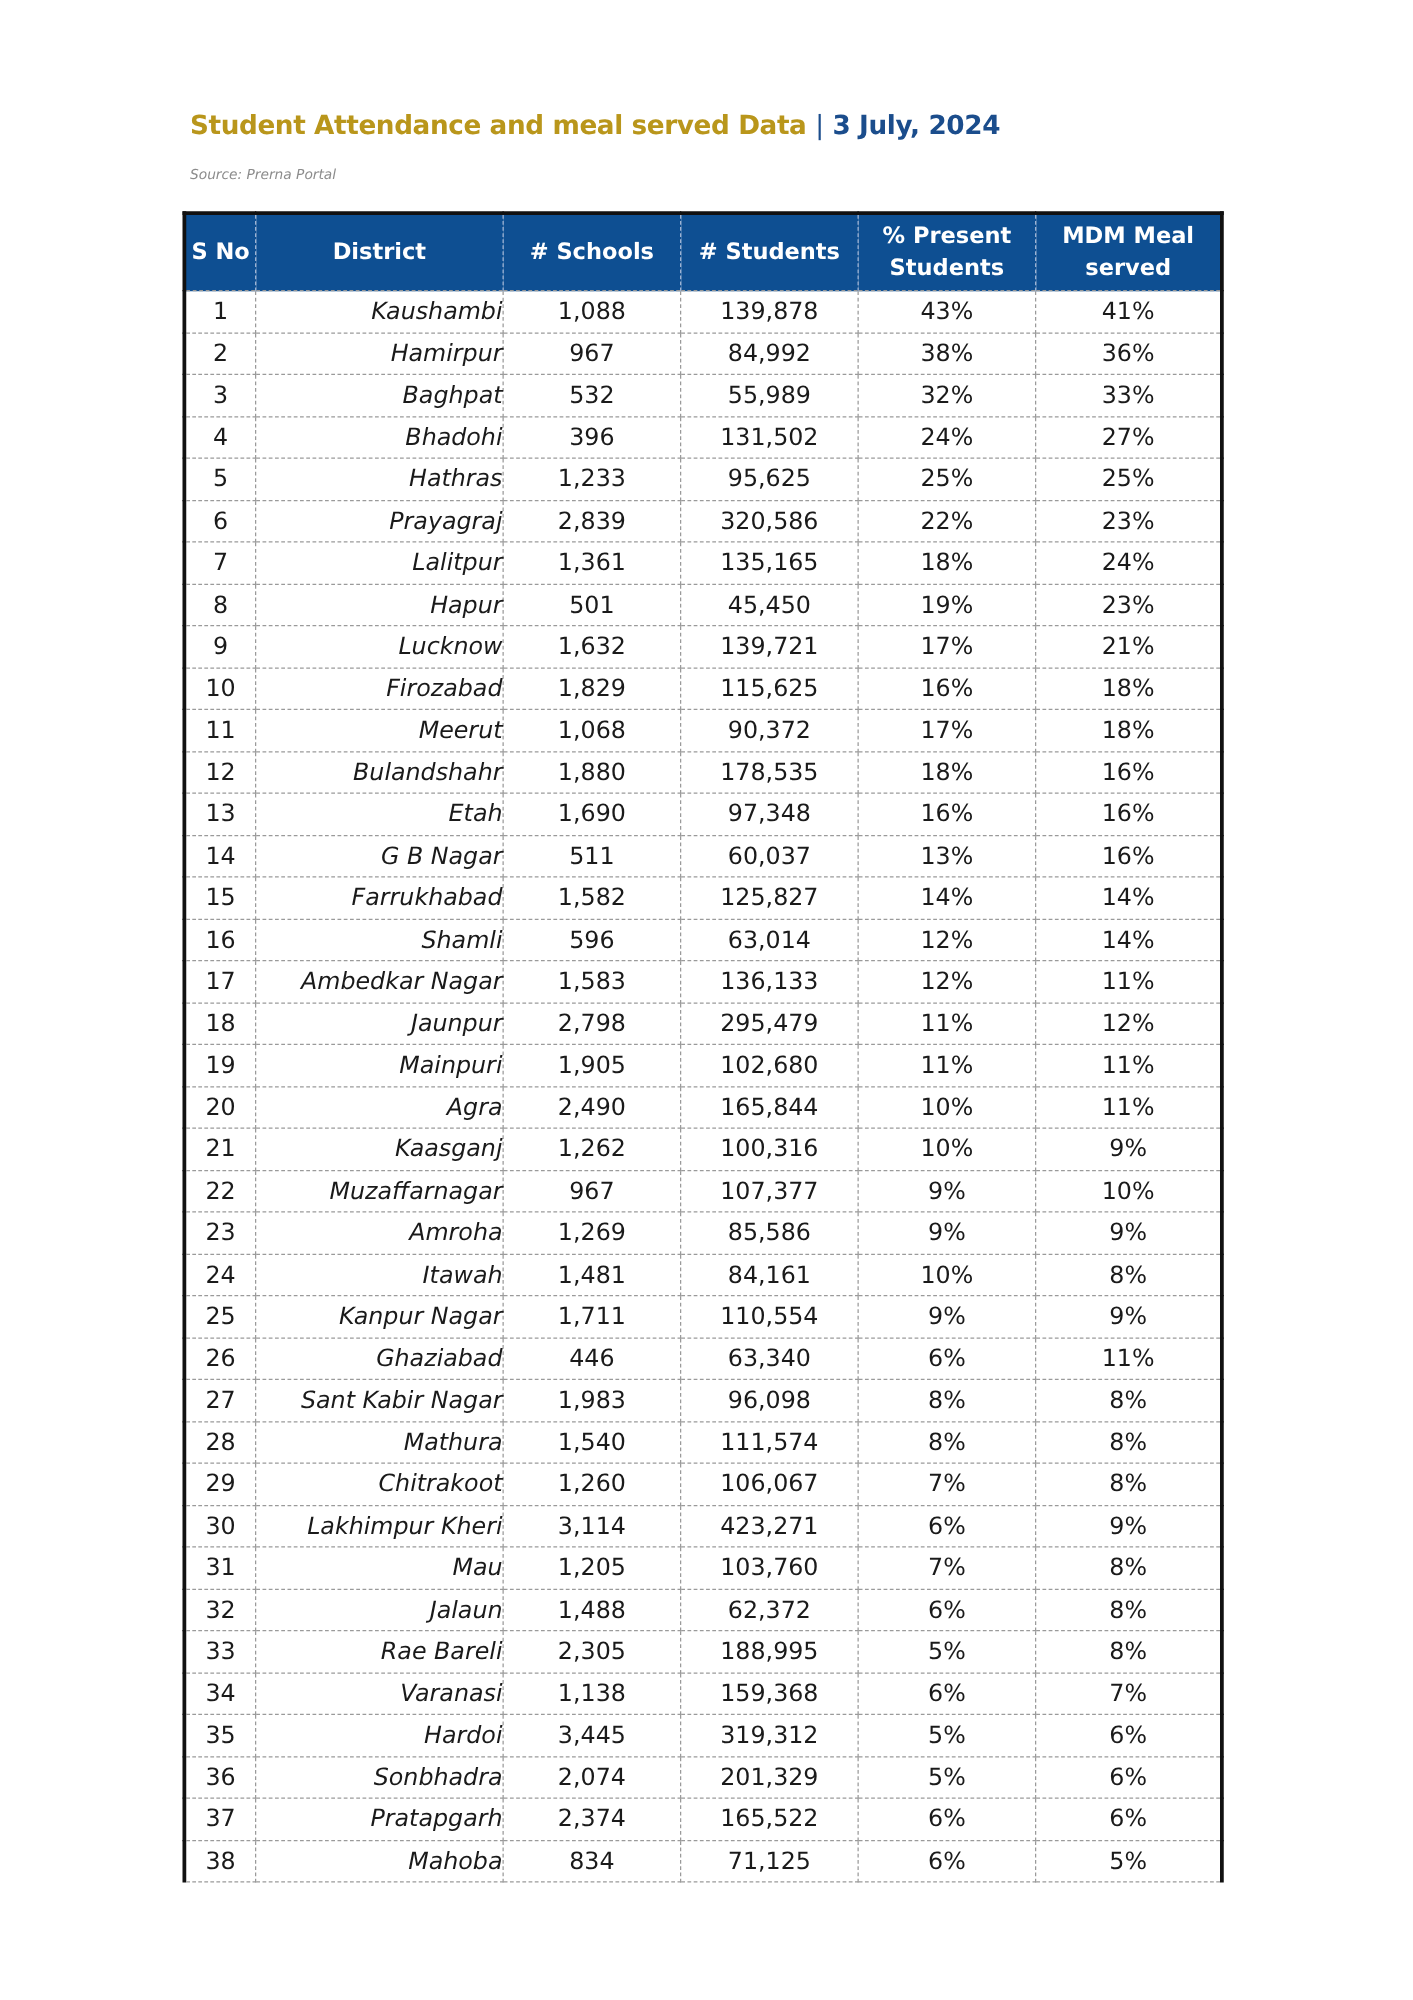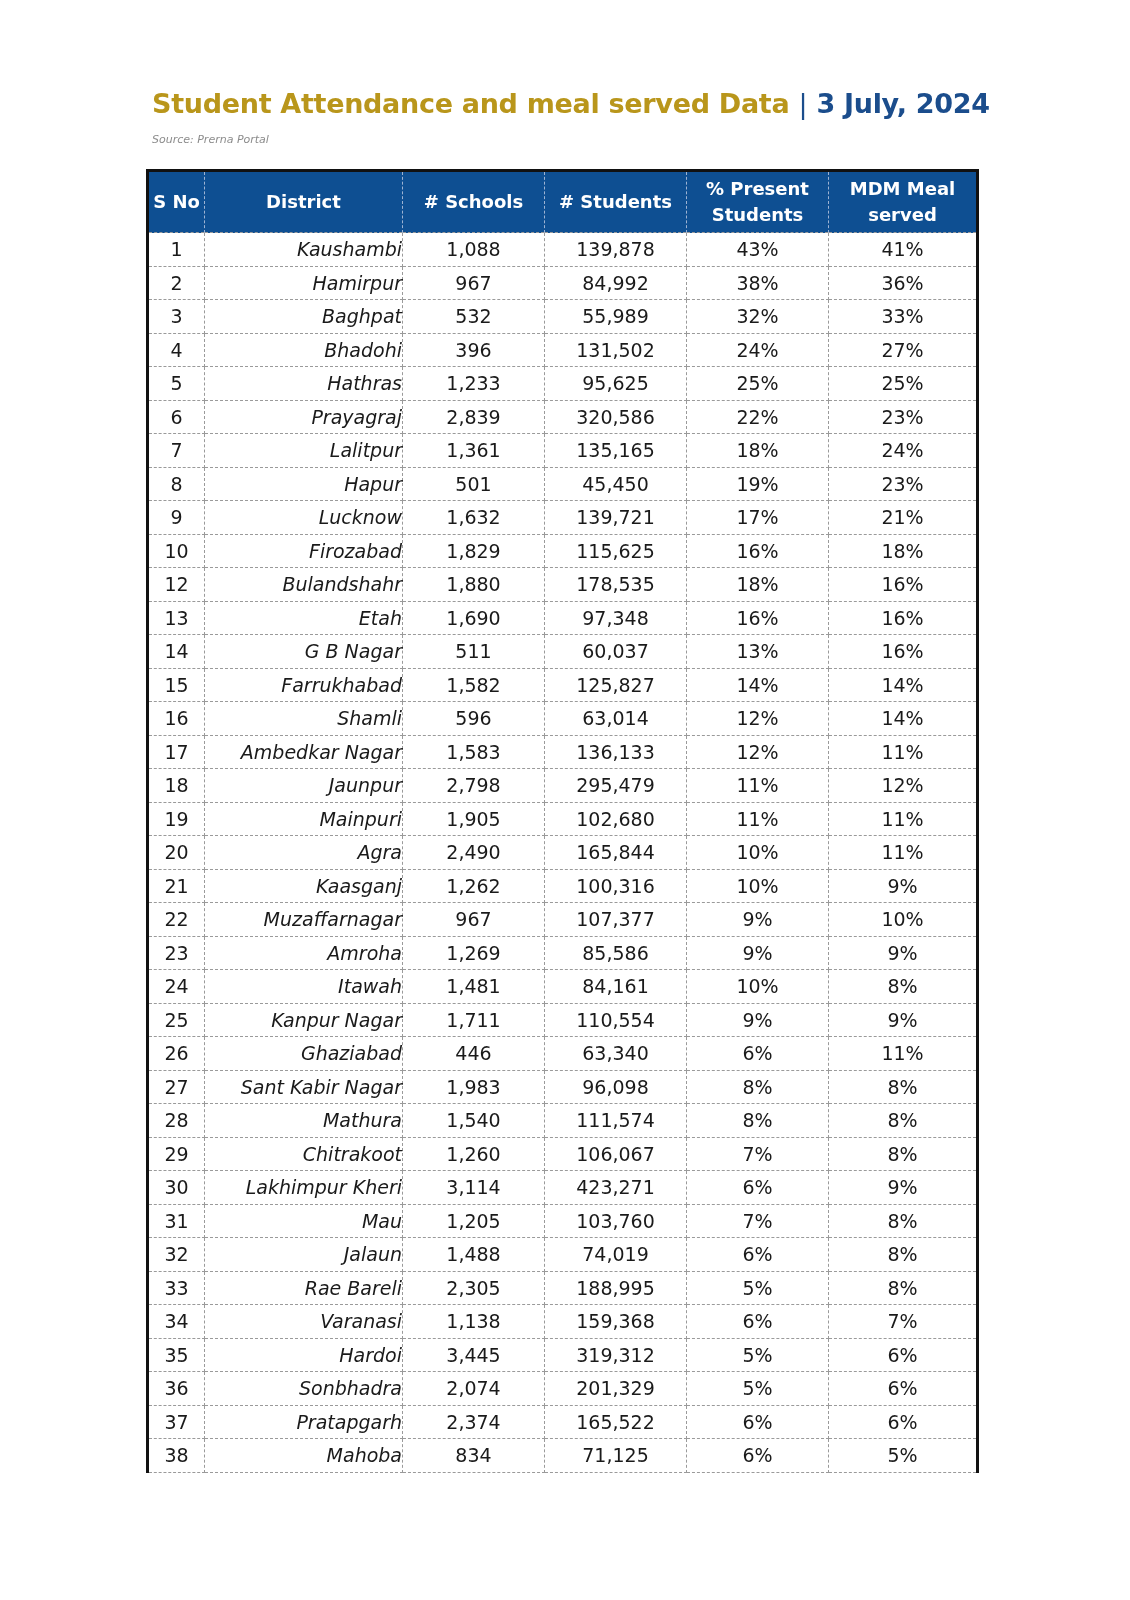--- a/index.html
+++ b/index.html
@@ -1,17 +1,17 @@
 <!DOCTYPE html>
 <html><head>
 <meta charset="utf-8">
 <style>
   html, body { margin:0; padding:0; background:#ffffff; }
   body { width:1130px; height:1600px; position:relative; font-family:"DejaVu Sans", sans-serif; }
-  .title { position:absolute; left:152px; top:88px; font-size:27px; font-weight:bold; letter-spacing:-0.3px; white-space:nowrap; }
+  .title { position:absolute; left:152px; top:88px; font-size:21px; font-weight:bold; letter-spacing:-0.3px; white-space:nowrap; }
   .title .main { color:#b9961b; }
   .title .sep { color:#1b4d8c; font-weight:normal; }
   .title .date { color:#1b4d8c; }
   .source { position:absolute; left:152px; top:133px; font-size:11px; color:#8c8c8c; font-style:italic; }
   table.data { position:absolute; left:146px; top:169px; width:833px; border-collapse:collapse;
     border-top:3px solid #111; border-left:3px solid #111; border-right:3px solid #111; table-layout:fixed; }
   table.data th { background:#0e4f92; color:#fff; font-weight:bold; font-size:18px; line-height:26px; height:60px; padding:0;
     border-right:1px dashed #9db3d3; text-align:center; }
   table.data th:last-child { border-right:none; }
   table.data td { height:32.5px; padding:0; font-size:19px; color:#1a1a1a; text-align:center;
@@ -125,20 +125,28 @@
       </tr>
       <tr>
         <td>10</td>
         <td class="district">Firozabad</td>
         <td>1,829</td>
         <td>115,625</td>
         <td>16%</td>
         <td>18%</td>
       </tr>
       <tr>
+        <td>11</td>
+        <td class="district">Meerut</td>
+        <td>1,068</td>
+        <td>90,372</td>
+        <td>17%</td>
+        <td>18%</td>
+      </tr>
+      <tr>
         <td>12</td>
         <td class="district">Bulandshahr</td>
         <td>1,880</td>
         <td>178,535</td>
         <td>18%</td>
         <td>16%</td>
       </tr>
       <tr>
         <td>13</td>
         <td class="district">Etah</td>
@@ -288,21 +296,21 @@
         <td class="district">Mau</td>
         <td>1,205</td>
         <td>103,760</td>
         <td>7%</td>
         <td>8%</td>
       </tr>
       <tr>
         <td>32</td>
         <td class="district">Jalaun</td>
         <td>1,488</td>
-        <td>74,019</td>
+        <td>62,372</td>
         <td>6%</td>
         <td>8%</td>
       </tr>
       <tr>
         <td>33</td>
         <td class="district">Rae Bareli</td>
         <td>2,305</td>
         <td>188,995</td>
         <td>5%</td>
         <td>8%</td>

